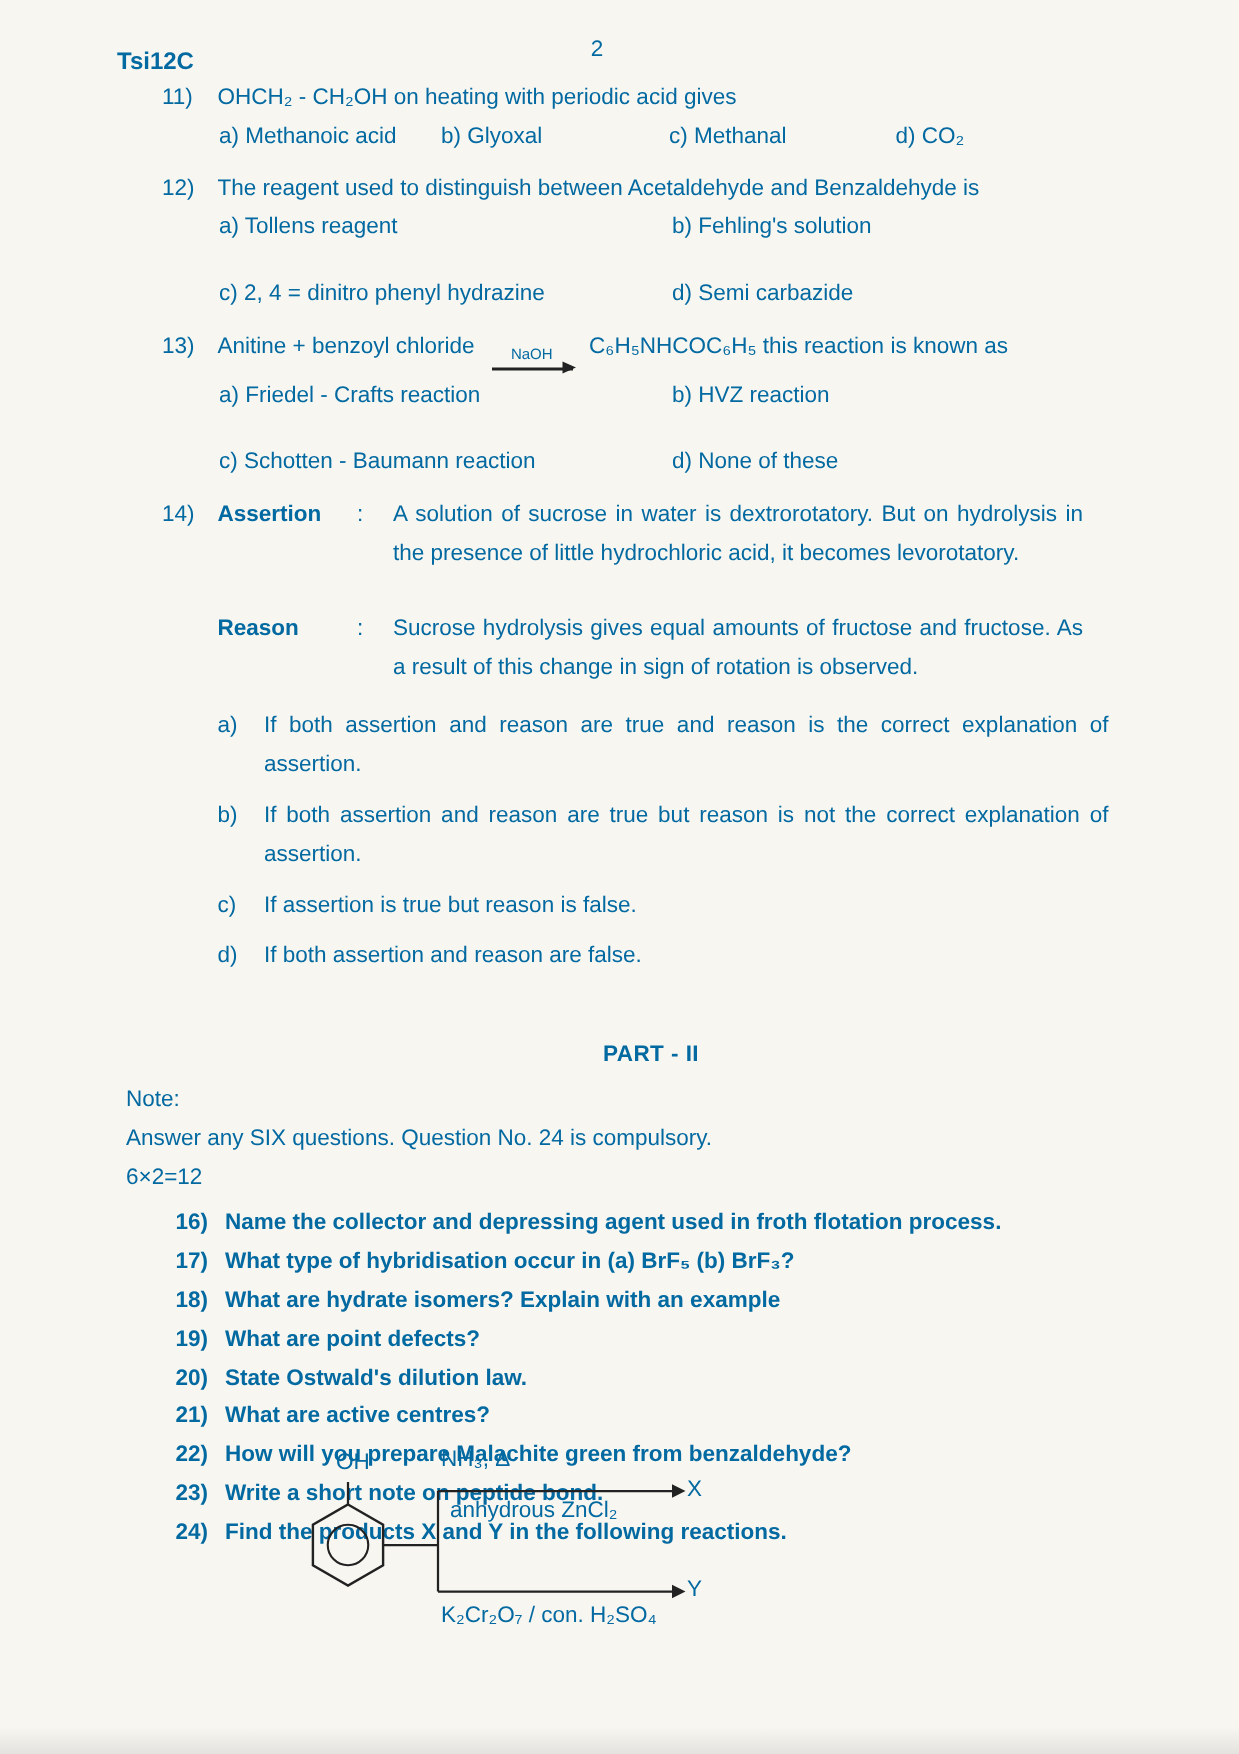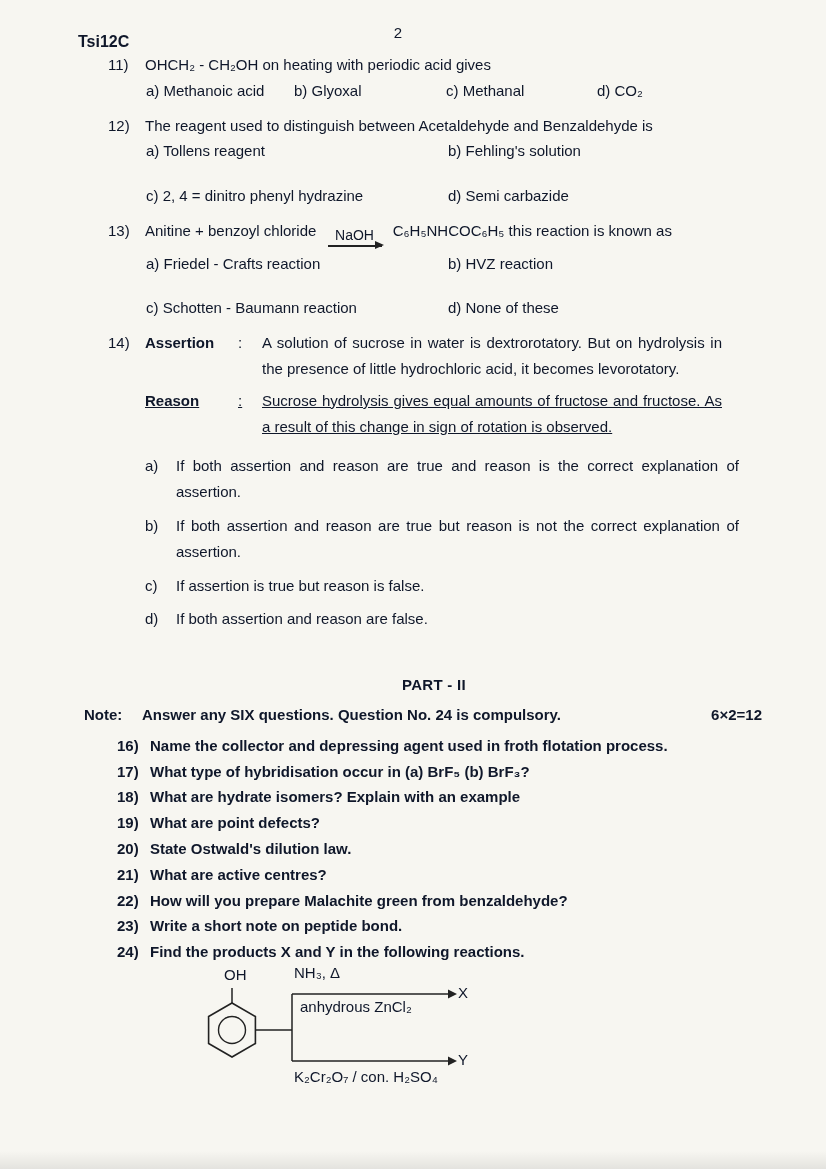--- a/index.html
+++ b/index.html
@@ -1,20 +1,20 @@
 <!DOCTYPE html>
 <html><head>
 <meta charset="utf-8">
 <style>
   html,body { margin:0; padding:0; background:#d9d8d4; }
   .page {
     position:relative; width:826px; height:1169px; margin:0 auto;
     background:#f7f6f1; overflow:hidden; box-sizing:border-box;
     font-family:"Liberation Sans","DejaVu Sans",sans-serif;
-    font-size:15px; color:#0f172a; line-height:1.72;
+    font-size:15px; color:#0369a1; line-height:1.72;
   }
   .page::after{ content:""; position:absolute; left:0; right:0; bottom:0; height:18px;
     background:linear-gradient(to bottom, rgba(0,0,0,0), rgba(0,0,0,0.08)); }
   .header-code { position:absolute; left:78px; top:28px; font-weight:bold; font-size:16px; }
   .page-num { position:absolute; left:0; right:30px; top:20px; text-align:center; }
   .content { position:absolute; left:108px; top:52px; width:652px; }
 
   .q-head { display:flex; align-items:baseline; }
   .q-num { width:37px; flex:none; }
   .q-text { flex:1; }
@@ -22,39 +22,39 @@
   .mcq { margin-bottom:9px; }
   .opts-row4 { display:flex; margin-left:38px; }
   .opts-row4 > span:nth-child(1){ width:148px; flex:none; }
   .opts-row4 > span:nth-child(2){ width:152px; flex:none; }
   .opts-row4 > span:nth-child(3){ width:151px; flex:none; }
   .opts-grid { display:grid; grid-template-columns:302px 1fr; margin-left:38px; row-gap:19px; }
 
   .q13-line { display:inline; }
   .rxn-arrow { display:inline-flex; flex-direction:column; align-items:center;
     margin:0 7px; vertical-align:-4px; line-height:1; }
-  .arrow-lbl { font-size:14px; margin-bottom:3px; }
+  .arrow-lbl { font-size:10px; margin-bottom:3px; }
   .arrow-line { position:relative; width:54px; height:1.6px; background:#222; margin-bottom:4px; }
   .arrow-line::after { content:""; position:absolute; right:-2px; top:-3.8px; width:0; height:0;
     border-top:4.6px solid transparent; border-bottom:4.6px solid transparent; border-left:9px solid #222; }
 
   .q14-body { flex:1; }
   .ar-row { display:flex; }
   .ar-label { width:93px; flex:none; font-weight:bold; }
   .ar-colon { width:24px; flex:none; }
   .ar-text { width:460px; text-align:justify; }
   .q14-opts { margin-top:14px; }
   .q14-opt { display:flex; margin-bottom:8px; }
   .q14-opt .onum { width:31px; flex:none; }
   .q14-opt .otext { width:563px; text-align:justify; }
 
   .q15 { margin-top:4px; }
 
   .part-title { text-align:center; font-weight:bold; margin-top:32px; letter-spacing:0.3px; }
-  .note-row { display:flex; font-weight:bold; margin-left:-24px; width:678px; margin-top:4px; }
+  .note-row { display:flex; font-weight:normal; margin-left:-24px; width:678px; margin-top:4px;flex-direction:column; }
   .note-label { width:58px; flex:none; }
   .note-text { flex:1; }
   .note-marks { flex:none; }
 
   .short-qs { margin-top:5px; }
   .sq { display:flex;font-weight:bold; }
   .sq-num { width:33px; flex:none; margin-left:9px; }
   .sq-text { flex:1; }
 
   .diagram { position:absolute; left:200px; top:956px; width:330px; height:150px; }
@@ -125,21 +125,21 @@
 
     <div class="mcq" style="margin-top:3px;">
       <div class="q-head">
         <span class="q-num">14)</span>
         <div class="q14-body">
           <div class="ar-row">
             <span class="ar-label">Assertion</span>
             <span class="ar-colon">:</span>
             <span class="ar-text">A solution of sucrose in water is dextrorotatory. But on hydrolysis in the presence of little hydrochloric acid, it becomes levorotatory.</span>
           </div>
-          <div class="ar-row" style="margin-top:6px;text-decoration:underline;">
+          <div class="ar-row" style="margin-top:24px;">
             <span class="ar-label">Reason</span>
             <span class="ar-colon">:</span>
             <span class="ar-text">Sucrose hydrolysis gives equal amounts of fructose and fructose. As a result of this change in sign of rotation is observed.</span>
           </div>
           <div class="q14-opts">
             <div class="q14-opt">
               <span class="onum">a)</span>
               <span class="otext">If both assertion and reason are true and reason is the correct explanation of assertion.</span>
             </div>
             <div class="q14-opt">

